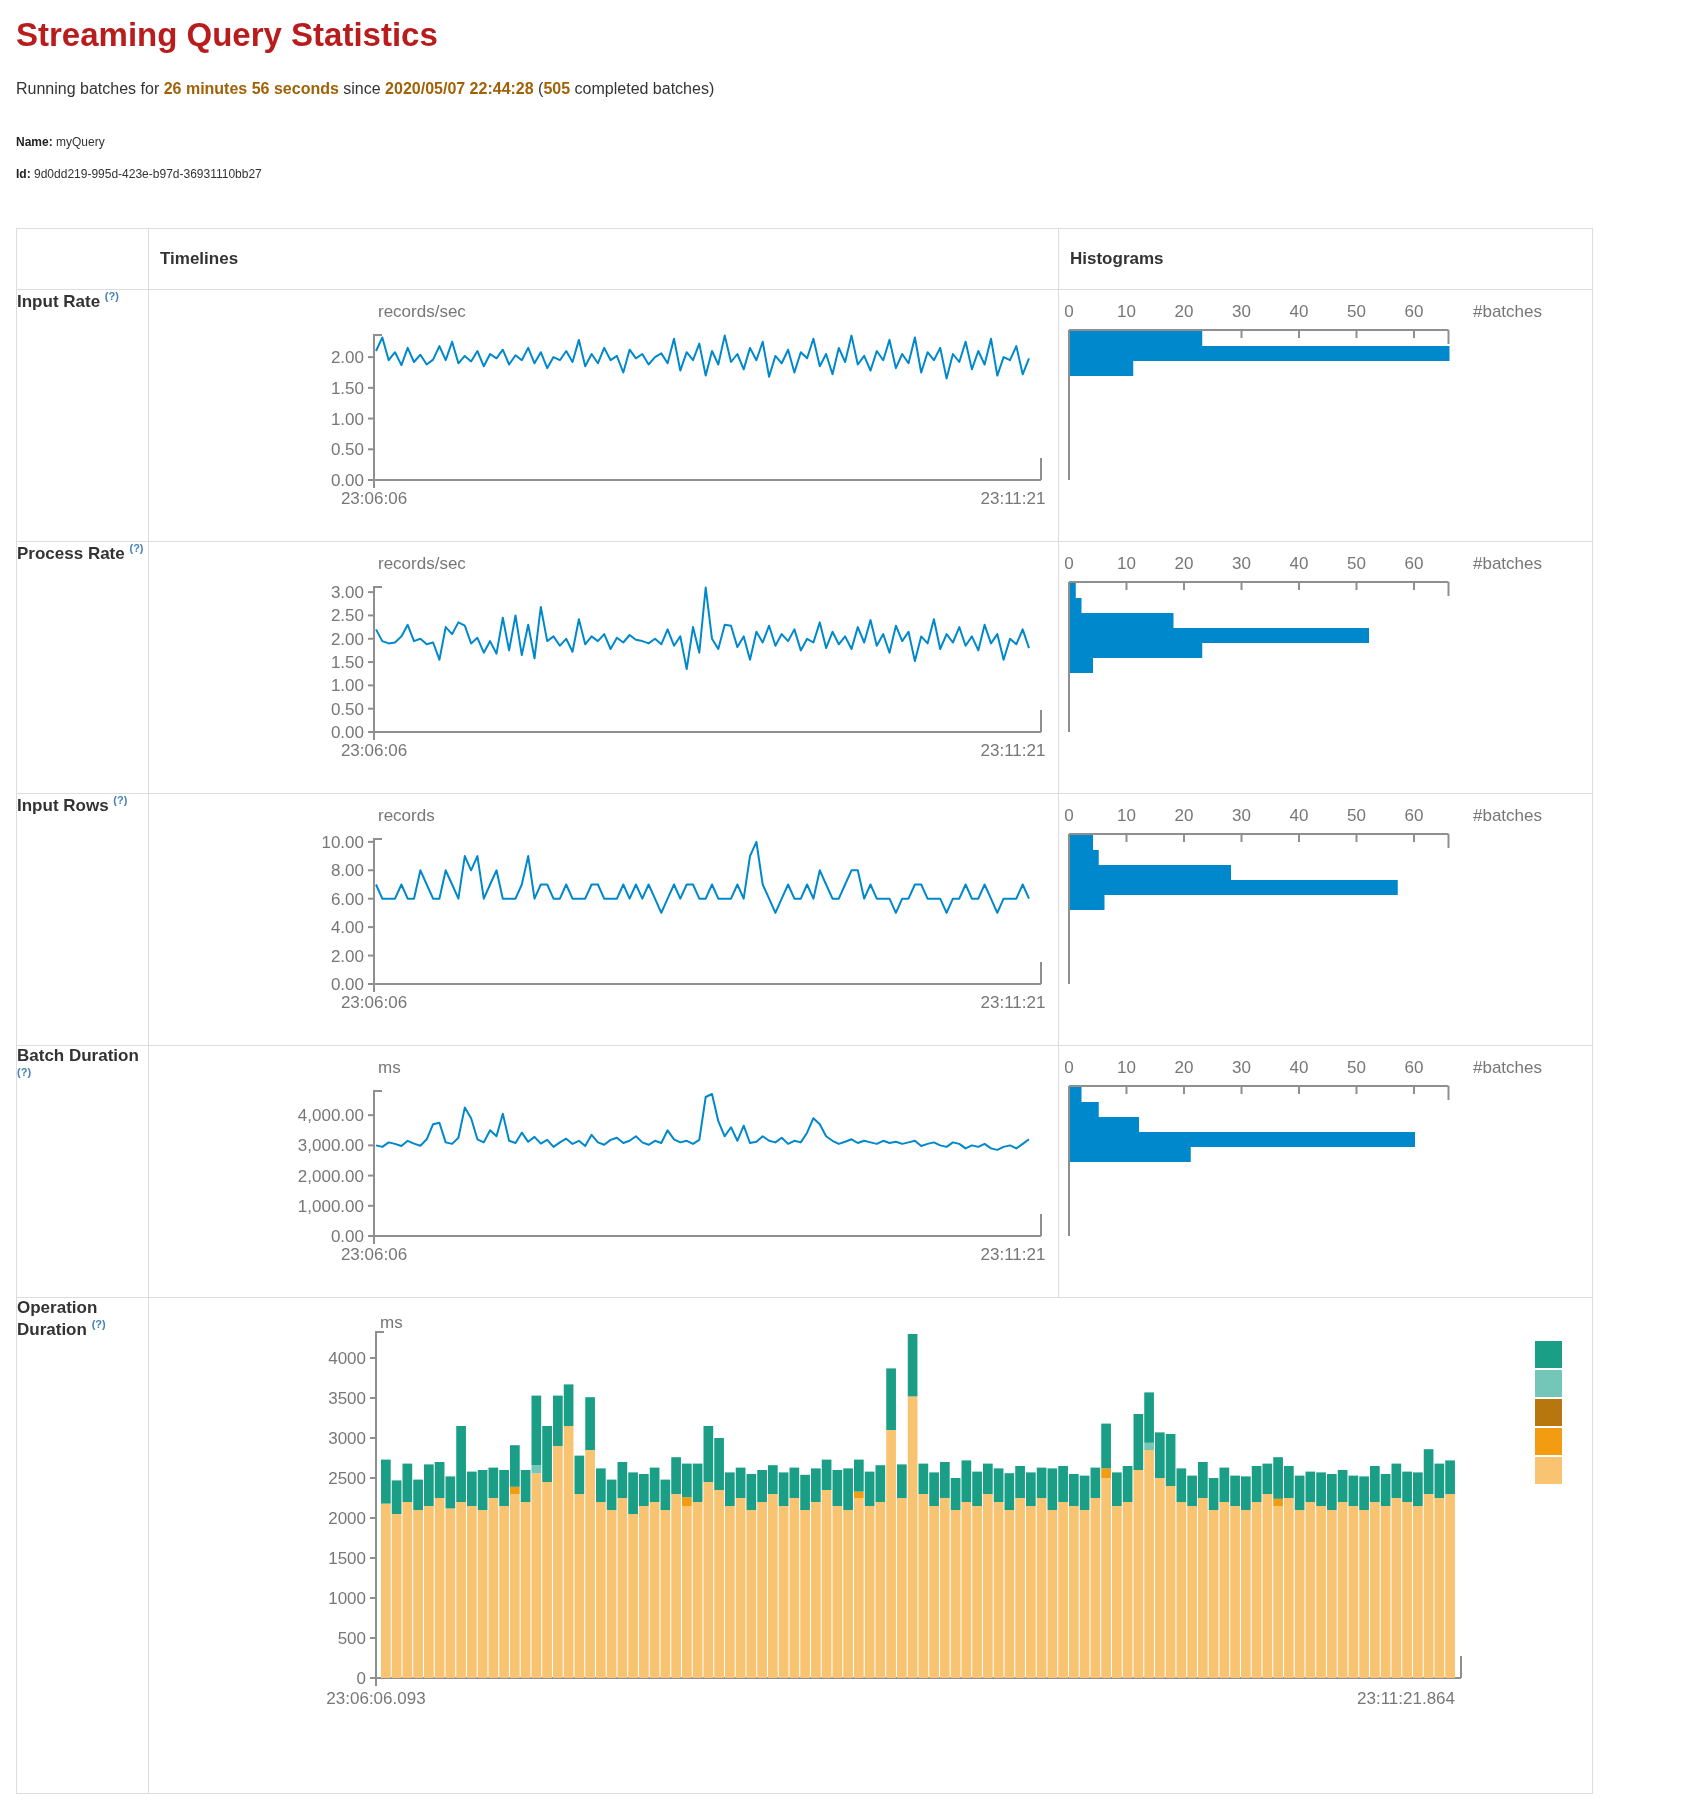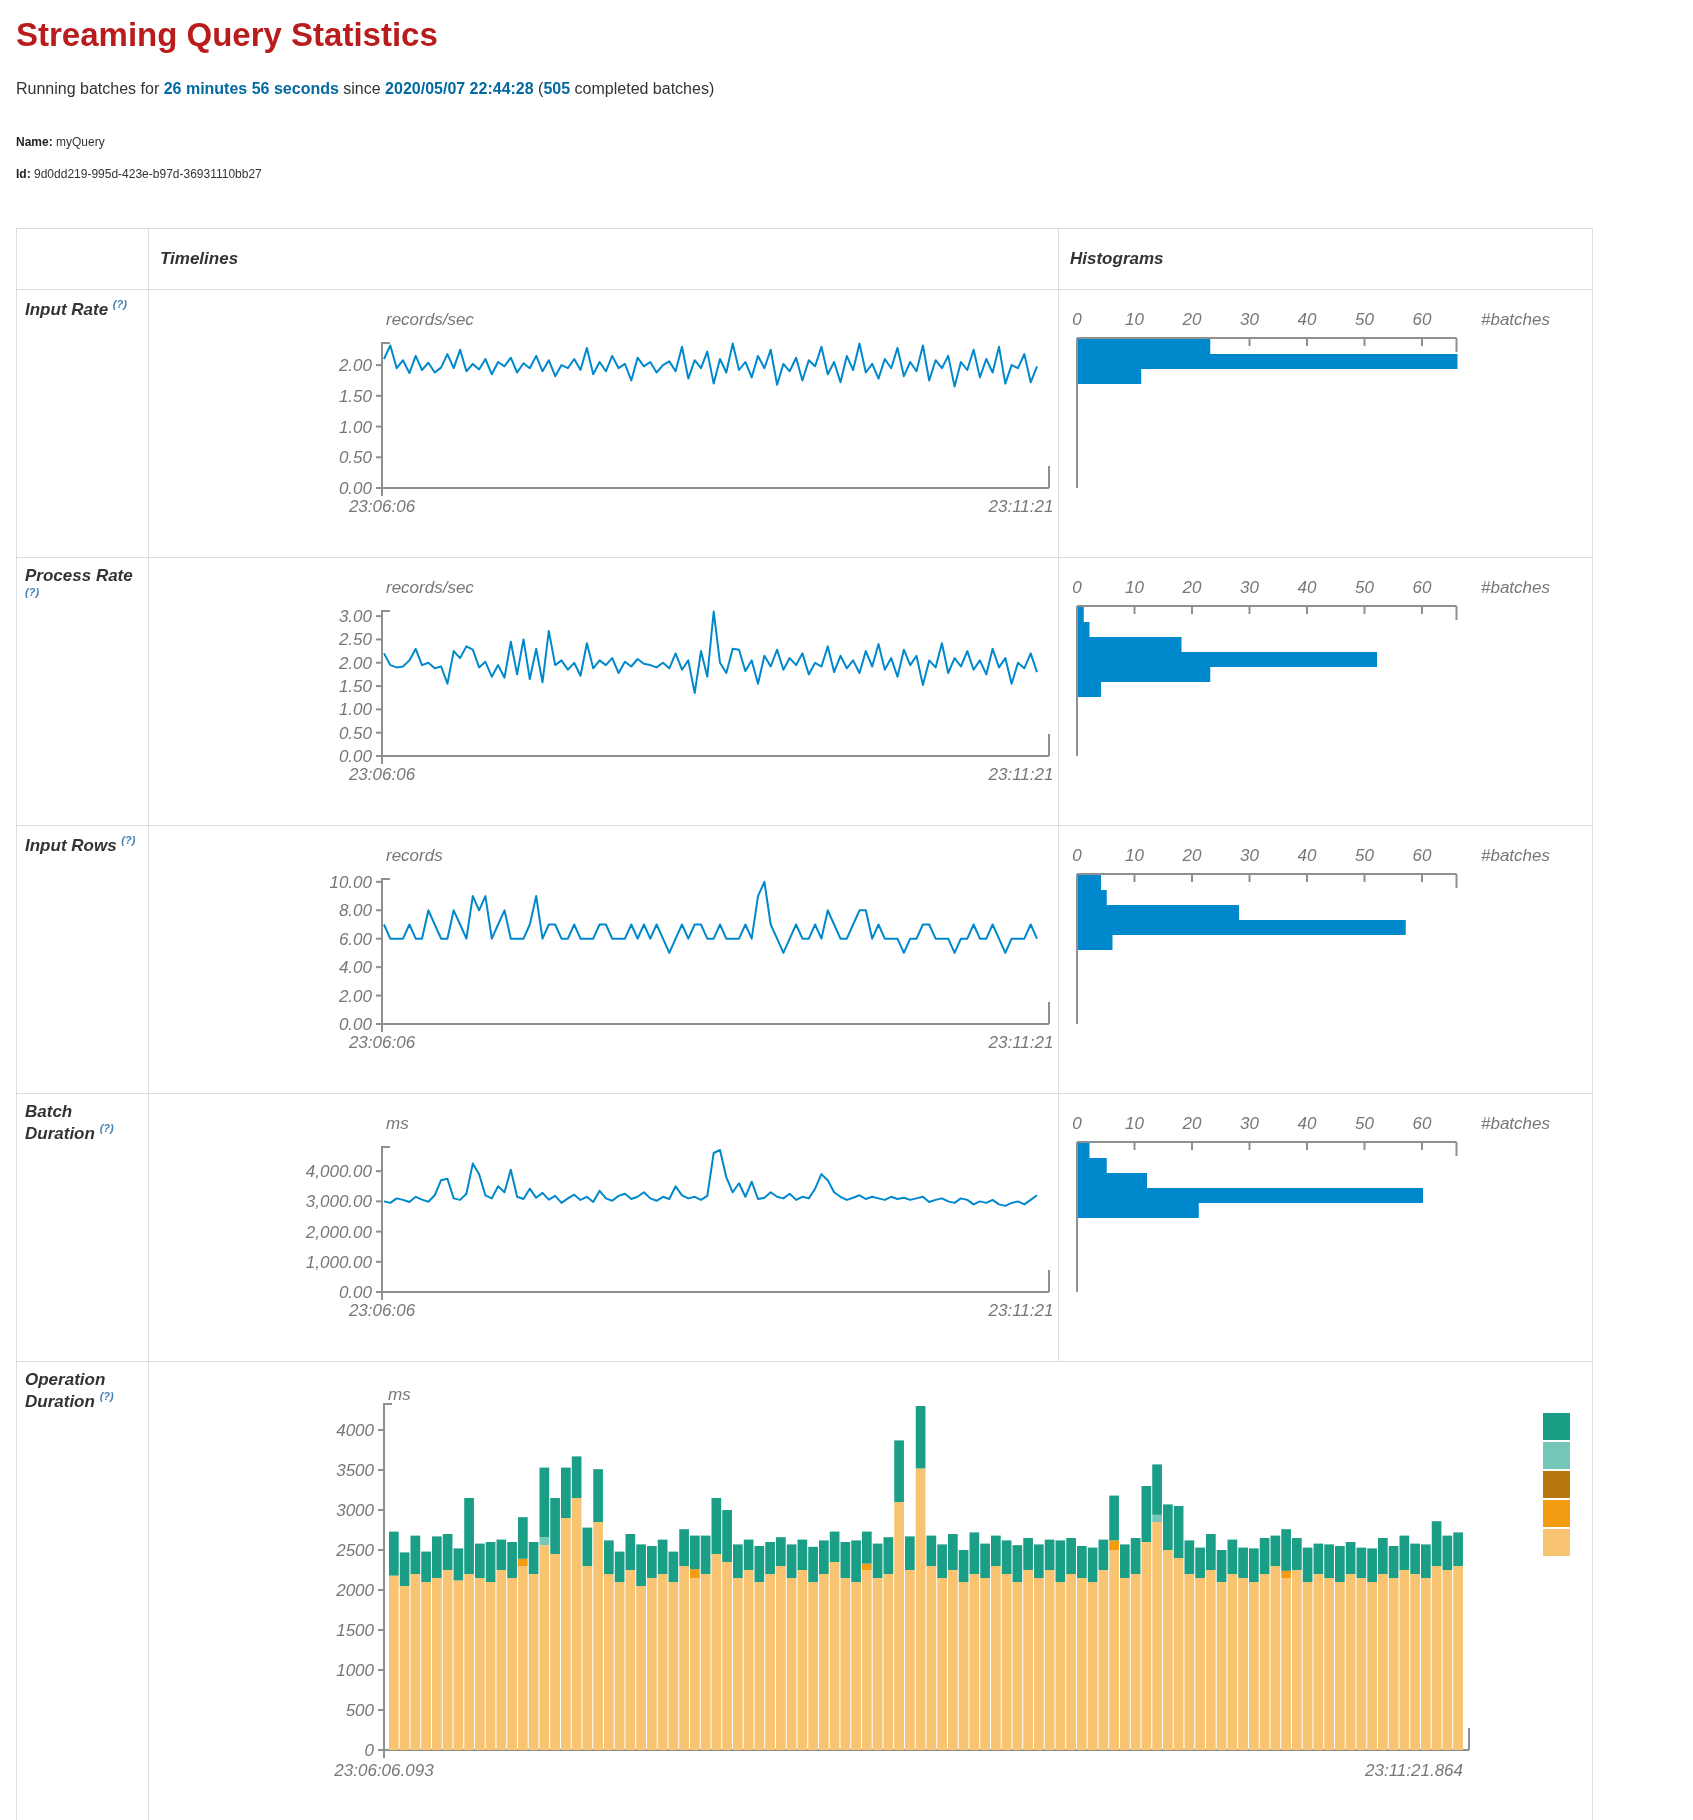--- a/index.html
+++ b/index.html
@@ -1,24 +1,24 @@
 <!DOCTYPE html>
 <html><head>
 <meta charset="utf-8">
 <style>
   html,body{margin:0;padding:0;background:#fff;}
   body{font-family:"Liberation Sans",sans-serif;color:#333;width:1693px;height:1820px;overflow:hidden;}
   .wrap{padding:0 0 0 16px;}
   h1{margin:16px 0 0 0;font-size:33px;font-weight:700;color:#b91c1c;letter-spacing:0;}
   .subtitle{margin-top:26px;font-size:16px;color:#333;}
-  .subtitle b{color:#0369a1;}
+  .subtitle b{color:#a16207;}
   .meta{margin-top:28px;font-size:12px;line-height:32px;color:#333;}
   .meta b{color:#222;}
   table.stats{margin-top:38px;border-collapse:collapse;table-layout:fixed;width:1576px;}
-  table.stats td{border:1px solid #ddd;padding:8px;vertical-align:top;overflow:hidden;font-style:italic;}
+  table.stats td{border:1px solid #ddd;padding:0;vertical-align:top;overflow:hidden;}
   tr.hdr{height:61px;}
   tr.hdr td{font-weight:bold;font-size:17px;color:#333;vertical-align:middle;padding-left:11px;}
   tr.r{height:251px;}
   tr.op{height:495px;}
   td.metric{vertical-align:middle;padding-left:6px;font-weight:bold;font-size:17px;color:#333;margin-left:28px;}
   td.metric sup{font-weight:bold;font-size:11px;color:#4682b4;cursor:pointer;}
   svg{display:block;}
 </style>
 </head>
 <body>

